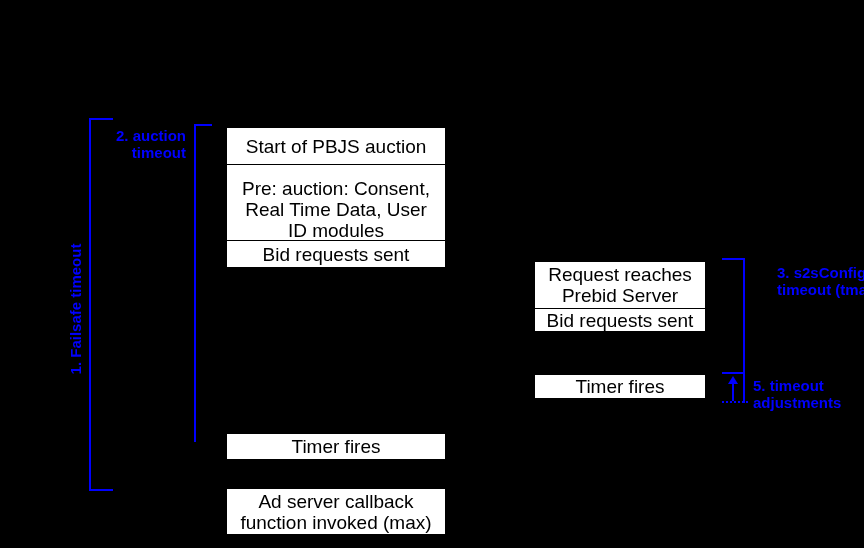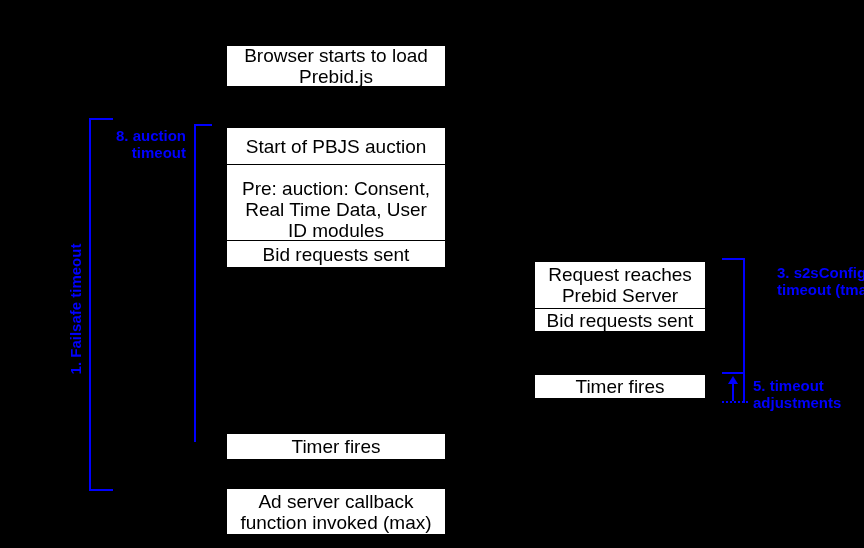--- a/index.html
+++ b/index.html
@@ -83,31 +83,29 @@
 
   <div class="vline" style="left:743px; top:374px; height:29px;"></div>
 
   <div class="dotted" style="left:722px; top:401px; width:26px;"></div>
 
   <div class="arrowhead" style="left:728px; top:376px;"></div>
   <div class="vline" style="left:732px; top:384px; height:17px;"></div>
 
   <div class="blabel rot-left" style="left:5px; top:301px; width:140px; height:16px;">1. Failsafe timeout</div>
 
-  <div class="blabel" style="left:86px; top:127px; width:100px; text-align:right;">8. auction
+  <div class="blabel" style="left:86px; top:127px; width:100px; text-align:right;">2. auction
 timeout</div>
 
   <div class="blabel" style="left:753px; top:264px; width:110px;margin-left:24px;">3. s2sConfig
 timeout (tmax)</div>
 
   <div class="blabel" style="left:753px; top:377px; width:110px;">5. timeout
 adjustments</div>
 
-  <div class="box" style="left:226px; top:45px; width:220px; height:42px;">Browser starts to load
-Prebid.js</div>
 
   <div class="box" style="left:226px; top:127px; width:220px; height:38px;">Start of PBJS auction</div>
 
   <div class="box" style="left:226px; top:164px; width:220px; height:91px;">Pre: auction: Consent,
 Real Time Data, User
 ID modules</div>
 
   <div class="box" style="left:226px; top:240px; width:220px; height:28px;">Bid requests sent</div>
 
 

